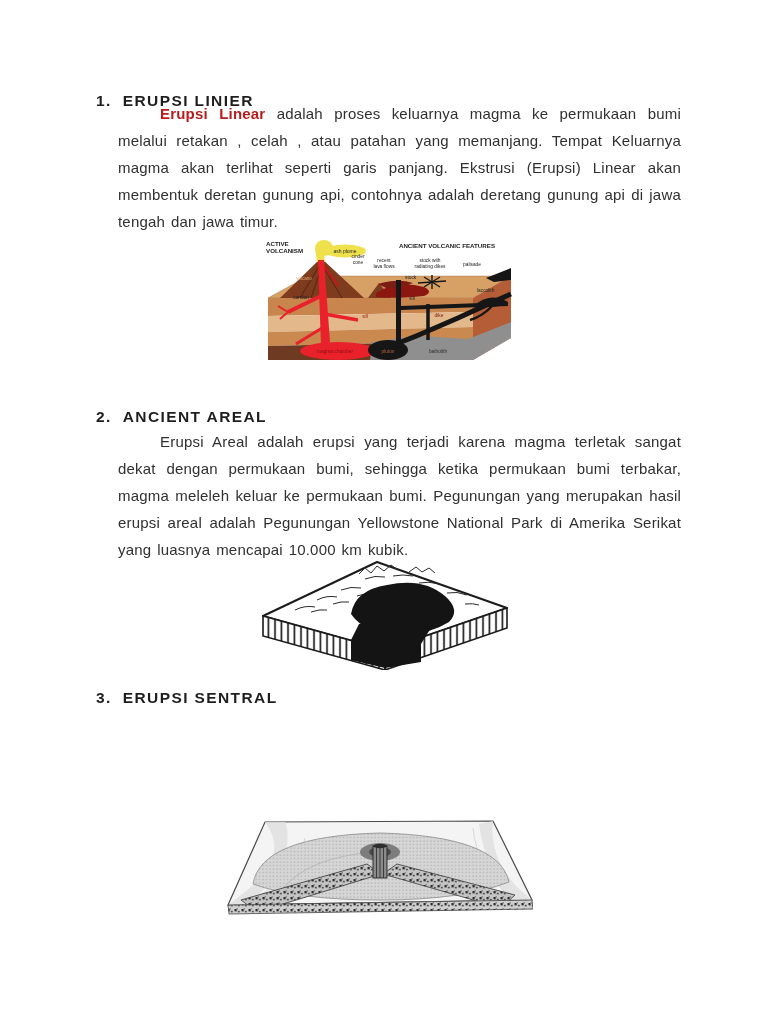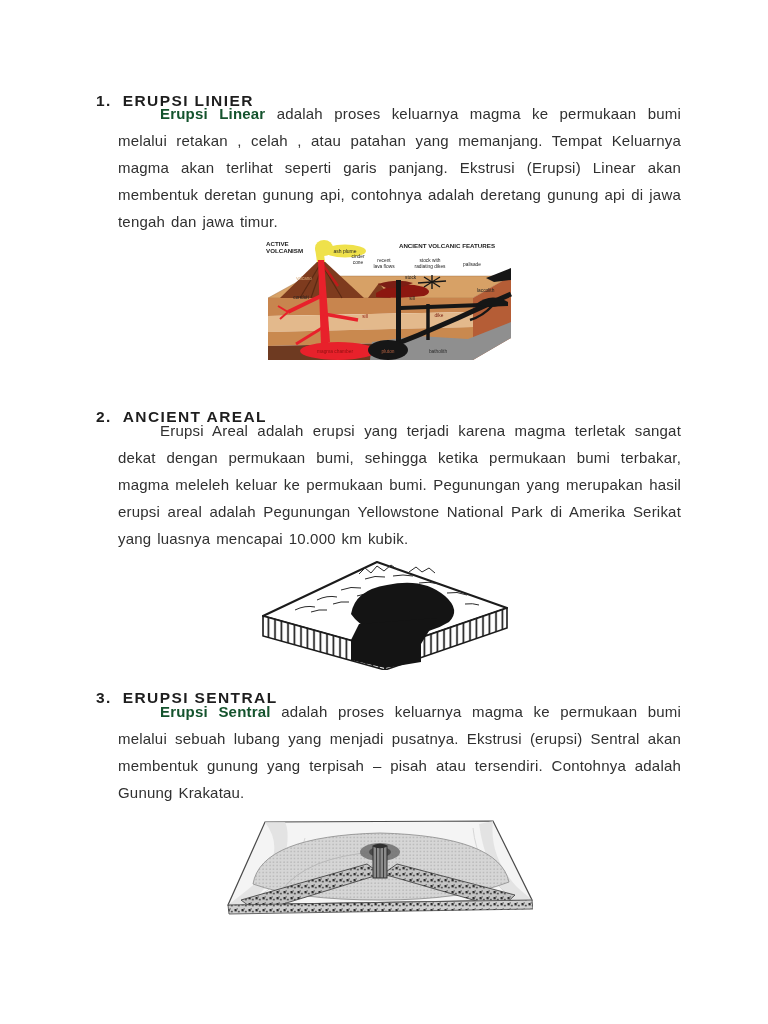--- a/index.html
+++ b/index.html
@@ -9,21 +9,21 @@
   }
   .heading{
     position:absolute;display:flex;gap:11px;align-items:baseline;
     font-size:15.5px;font-weight:700;letter-spacing:1.4px;color:#1e1e1e;white-space:nowrap;
   }
   .para{
     position:absolute;left:118px;width:563px;margin:0;
     font-size:15px;line-height:27px;letter-spacing:0.2px;word-spacing:1.5px;
     text-align:justify;text-indent:42px;color:#303030;
   }
-  .para b{font-weight:700;color:#14532d;}
+  .para b{font-weight:700;color:#b91c1c;}
   .fig{position:absolute;}
   .fig svg{display:block;width:100%;height:100%;}
   .svgtxt{font-family:"Liberation Sans","DejaVu Sans",sans-serif;}
 </style>
 </head>
 <body>
 
 <div class="page">
 
   <h2 class="heading" style="left:96px;top:79px;">
@@ -117,21 +117,21 @@
         <text x="130" y="117" font-size="4.8" text-anchor="middle" fill="#b06040">pluton</text>
         <text x="180" y="117" font-size="4.8" text-anchor="middle" fill="#2c2c2c">batholith</text>
       </g>
     </svg>
   </div>
 
   <h2 class="heading" style="left:96px;top:395px;">
     <span>2.</span>
     <span>ANCIENT AREAL</span>
   </h2>
-  <p class="para" style="top:417px;">
+  <p class="para" style="top:428px;">
     <span>Erupsi Areal adalah erupsi yang terjadi karena magma terletak sangat dekat dengan permukaan bumi, sehingga ketika permukaan bumi terbakar, magma meleleh keluar ke permukaan bumi. Pegunungan yang merupakan hasil erupsi areal adalah Pegunungan Yellowstone National Park di Amerika Serikat yang luasnya mencapai 10.000 km kubik.</span>
   </p>
 
   <div class="fig" style="left:259px;top:552px;width:252px;height:118px;">
     <svg viewBox="0 0 252 118">
       <defs>
         <pattern id="hv" patternUnits="userSpaceOnUse" width="6.5" height="14">
           <path d="M3,0 V14" stroke="#1b1b1b" stroke-width="1.7" fill="none"></path>
         </pattern>
       </defs>
@@ -166,23 +166,20 @@
       </g>
 
       <polygon points="100,72 178,66 162,92 162,110 126,116 92,108 92,88" fill="#141414"></polygon>
     </svg>
   </div>
 
   <h2 class="heading" style="left:96px;top:676px;">
     <span>3.</span>
     <span>ERUPSI SENTRAL</span>
   </h2>
-  <p class="para" style="top:698px;">
-    <b>Erupsi Sentral</b><span> adalah proses keluarnya magma ke permukaan bumi melalui sebuah lubang yang menjadi pusatnya. Ekstrusi (erupsi) Sentral akan membentuk gunung yang terpisah – pisah atau tersendiri. Contohnya adalah Gunung Krakatau.</span>
-  </p>
 
   <div class="fig" style="left:227px;top:812px;width:306px;height:107px;">
     <svg viewBox="0 0 306 107">
       <defs>
         <pattern id="dot3" patternUnits="userSpaceOnUse" width="3.5" height="3.5">
           <circle cx="1" cy="1" r="0.55" fill="#8f8f8f"></circle>
         </pattern>
         <pattern id="rub3" patternUnits="userSpaceOnUse" width="7" height="6">
           <rect x="0.5" y="1" width="2.2" height="2.4" fill="#2b2b2b"></rect>
           <rect x="3.8" y="2.8" width="2" height="1.6" fill="#555555"></rect>

